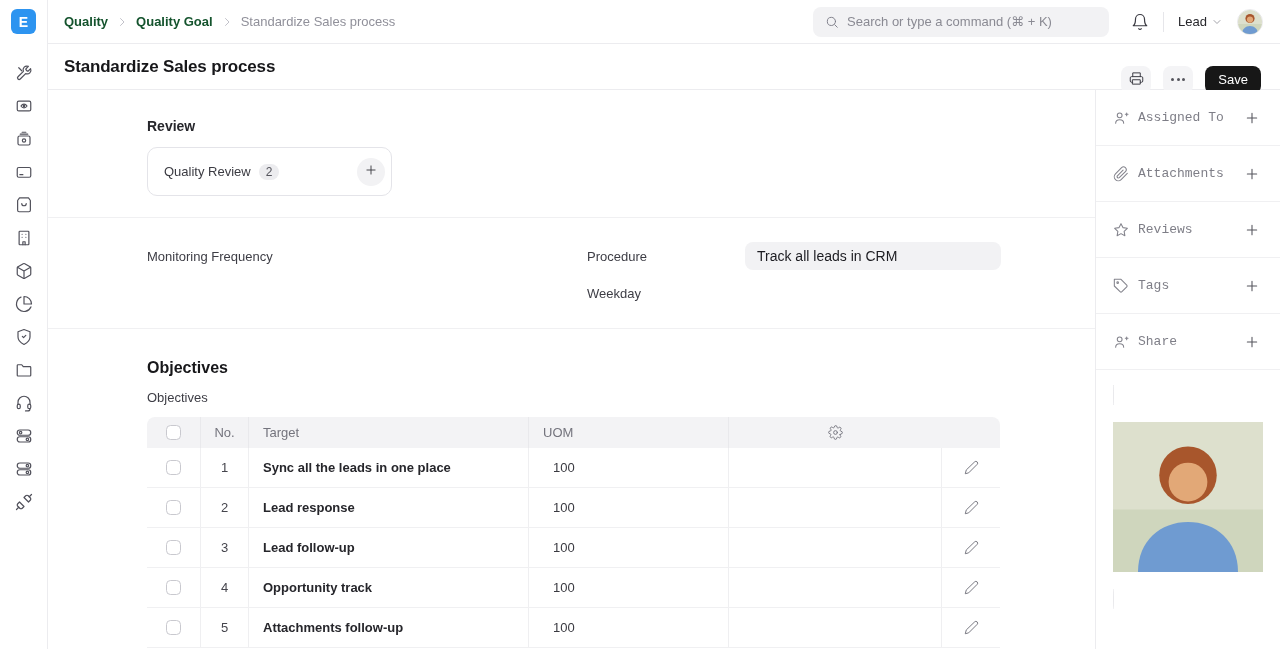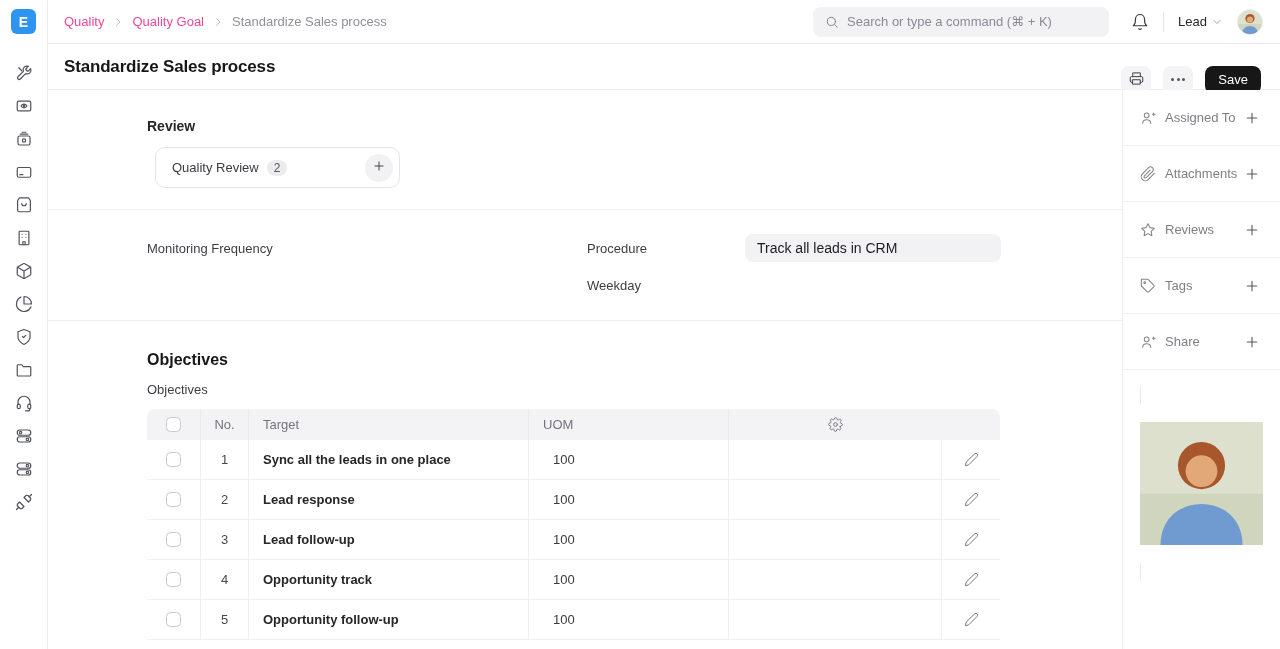--- a/index.html
+++ b/index.html
@@ -17,21 +17,21 @@
   .ric svg { width:18px; height:18px; display:block; }
 
   svg.stroke { fill:none; stroke:currentColor; stroke-width:1.6; stroke-linecap:round; stroke-linejoin:round; }
 
   
   .main { flex:1; display:flex; flex-direction:column; min-width:0; }
 
   .navbar { height:44px; border-bottom:1px solid #ececef; display:flex; align-items:center;
     padding:0 17px 0 16px; background:#fff; flex-shrink:0; }
   .crumbs { display:flex; align-items:center; gap:8px; font-size:13px; }
-  .crumb { color:#ec4899; font-weight:400; cursor:pointer; }
+  .crumb { color:#14532d; font-weight:700; cursor:pointer; }
   .crumb.current { color:#90909a; font-weight:400; cursor:default; }
   .crumb-sep { width:12px; height:12px; color:#b3b3bc; display:flex; }
   .searchbox { margin-left:auto; width:296px; height:30px; background:#f2f2f4; border-radius:8px;
     display:flex; align-items:center; gap:8px; padding:0 12px; cursor:text; }
   .searchbox .sicon { width:14px; height:14px; color:#7b7b85; flex-shrink:0; }
   .searchbox .ph { font-size:13px; color:#8a8a93; white-space:nowrap; }
   .nav-right { display:flex; align-items:center; margin-left:22px; gap:14px; }
   .bell { width:18px; height:18px; color:#3a3a42; cursor:pointer; }
   .vsep { width:1px; height:20px; background:#e6e6ea; }
   .help { display:flex; align-items:center; gap:4px; font-size:13px; color:#27272c; font-weight:500; cursor:pointer; }
@@ -54,22 +54,22 @@
 
   .body-row { flex:1; display:flex; min-height:0; }
   .content { flex:1; min-width:0; overflow:hidden; }
   .inner { margin-left:99px; width:854px; }
 
   .divider { height:1px; background:#f0f0f2; width:100%; }
 
   
   .sec-review { padding:28px 0 21px; }
   .sec-label { font-size:14px; font-weight:600; color:#27272c; }
-  .review-card { margin-top:13px; width:245px; height:41px; border:1px solid #e4e4e9; border-radius:10px;
-    display:flex; align-items:center; padding:0 6px 0 16px; cursor:pointer; background:#fff;margin-left:8px; }
+  .review-card { margin-top:13px; width:245px; height:49px; border:1px solid #e4e4e9; border-radius:10px;
+    display:flex; align-items:center; padding:0 6px 0 16px; cursor:pointer; background:#fff; }
   .review-card .rc-label { font-size:13px; color:#3b3b42; font-weight:500; }
   .rc-badge { margin-left:8px; background:#ececef; color:#55555d; font-size:12px; border-radius:10px;
     padding:1px 7px; font-weight:500; }
   .rc-add { margin-left:auto; width:28px; height:28px; border-radius:50%; border:none; background:#f2f2f4;
     color:#3b3b42; display:flex; align-items:center; justify-content:center; cursor:pointer; }
   .rc-add svg { width:14px; height:14px; }
 
   
   .sec-form { padding:24px 0 27px; }
   .form-grid { display:grid; grid-template-columns:406px 414px; column-gap:34px; row-gap:16px; }
@@ -98,21 +98,21 @@
   .tcell + .tcell { border-left:1px solid #efeff1; }
   .thead .tcell { border-left-color:#e9e9ec; }
   .req { color:#eb6a6a; margin-left:4px; }
   .obj-text { font-weight:600; color:#26262b; white-space:nowrap; overflow:hidden; }
   .tgt-text { color:#3a3a41;padding-left:24px; }
   .checkbox { width:15px; height:15px; border:1px solid #c9c9cf; border-radius:4.5px; background:#fff; cursor:pointer; }
   .gear-i, .pencil-i { width:15px; height:15px; color:#7a7a83; cursor:pointer; }
   .num-text { color:#45454d; }
 
   
-  .panel { width:158px; border-left:1px solid #ececef; flex-shrink:0; display:flex; flex-direction:column; background:#fff; }
+  .panel { width:185px; border-left:1px solid #ececef; flex-shrink:0; display:flex; flex-direction:column; background:#fff;font-family:Liberation Mono, monospace; }
   .p-item { height:56px; border-bottom:1px solid #f0f0f2; display:flex; align-items:center;
     padding:0 20px 0 17px; cursor:pointer; }
   .p-item .picon { width:16px; height:16px; color:#84848d; flex-shrink:0; }
   .p-item .plabel { margin-left:9px; font-size:13px; color:#7e7e87; white-space:nowrap; }
   .p-item .padd { margin-left:auto; width:16px; height:16px; color:#55555d; cursor:pointer; }
   .p-avatar-row { padding:16px 17px; }
   .p-avatar-row .avatar { width:25px; height:25px; }
 </style>
 </head>
 <body>
@@ -413,21 +413,21 @@
                     </svg></span>
                 </div>
             </div>
 
             <div class="trow tbody-row">
               <div class="tcell cb">
                   <span class="checkbox"></span>
                 </div>
               <div class="tcell num num-text">5</div>
               <div class="tcell">
-                  <span class="obj-text">Opportunity follow-up</span>
+                  <span class="obj-text">Attachments follow-up</span>
                 </div>
               <div class="tcell tgt-text">100</div>
               <div class="tcell"></div>
               <div class="tcell act">
                   <span class="pencil-i"><svg class="stroke" viewBox="0 0 24 24" width="15" height="15">
                       <path d="M17 3a2.8 2.8 0 1 1 4 4L7.5 20.5 2 22l1.5-5.5Z"></path>
                     </svg></span>
                 </div>
             </div>
           </div>

